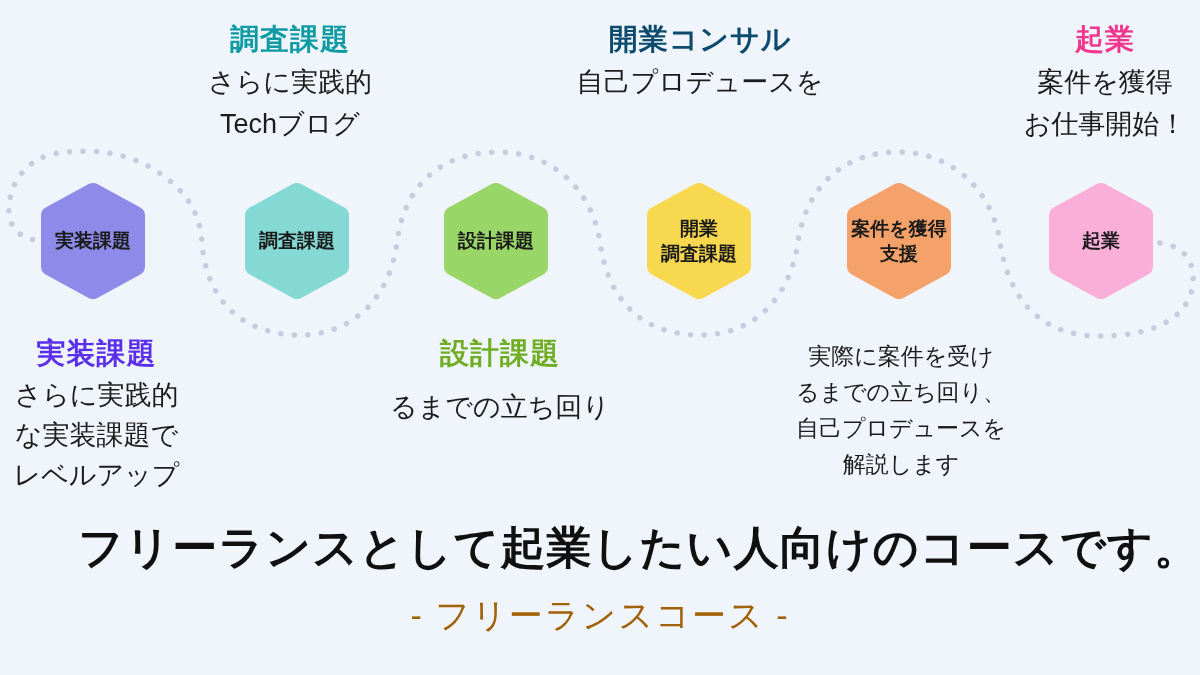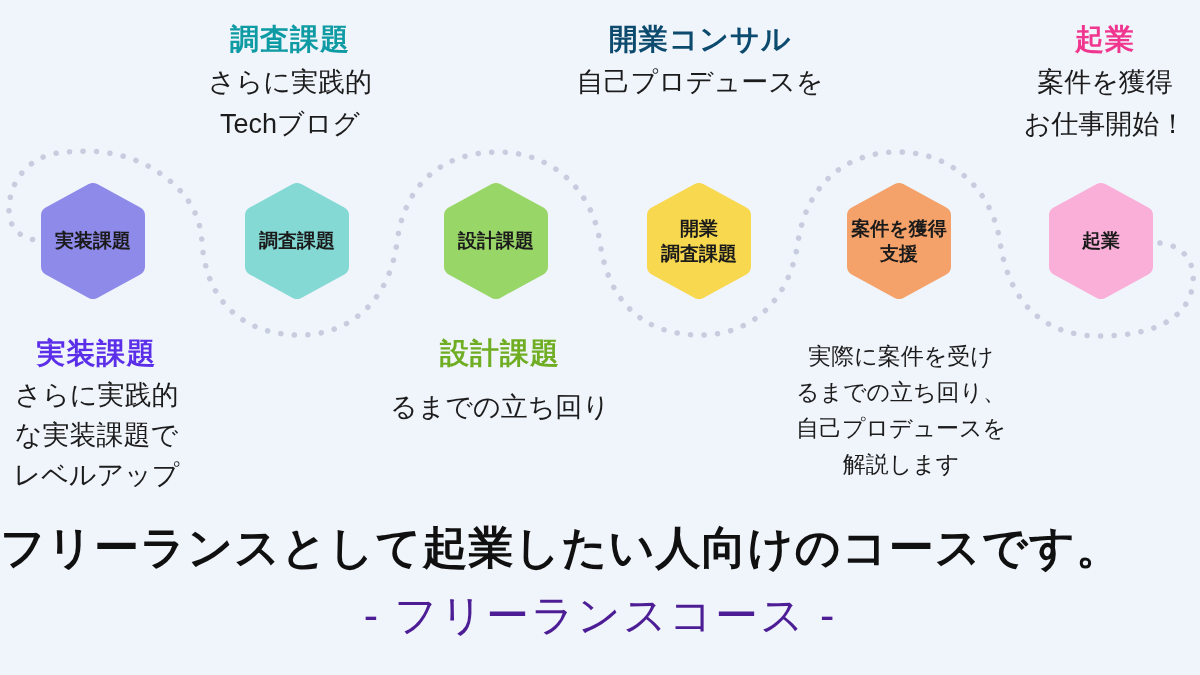--- a/index.html
+++ b/index.html
@@ -22,26 +22,26 @@
   .ann-bottom{top:335px;}
   .ann-title{font-size:29px;font-weight:bold;letter-spacing:1px;line-height:36px;}
   .ann-body{
     margin-top:4px;font-size:27px;font-weight:500;line-height:42px;
     white-space:pre-line;color:#1c1c1c;
   }
   .ann-bottom .ann-body{line-height:40px;}
   .body-gap .ann-body{margin-top:16px;}
   .body-small .ann-body{font-size:23px;line-height:36px;margin-top:3px;}
   .footer-title{
-    position:absolute;top:522px;left:0;width:1200px;text-align:left;
+    position:absolute;top:522px;left:0;width:1200px;text-align:right;
     font-size:45px;font-weight:800;line-height:52px;color:#101010;letter-spacing:1px;
   }
   .footer-subtitle{
     position:absolute;top:593px;left:0;width:1200px;text-align:center;
-    font-size:43px;font-weight:500;line-height:44px;color:#4c1d95;letter-spacing:2px;
+    font-size:34px;font-weight:500;line-height:44px;color:#a16207;letter-spacing:2px;
   }
 </style>
 </head>
 <body>
 
 <div class="canvas">
 
   <svg class="bg-svg" viewBox="0 0 1200 675">
     <path d="M 46 241
          C 28 241, 10 234, 9 212

